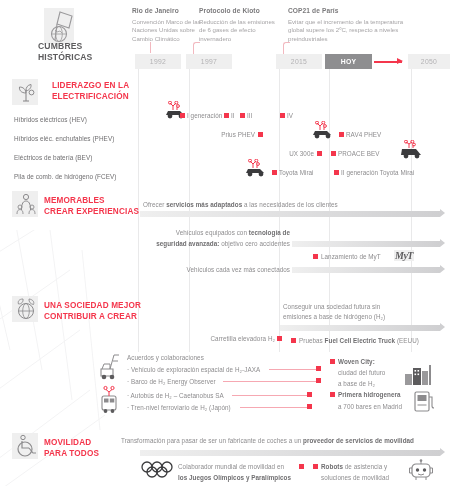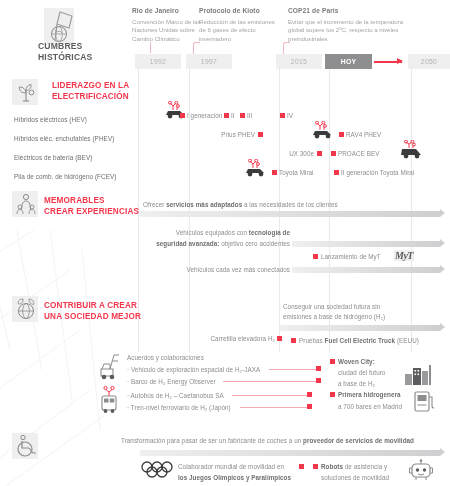--- a/index.html
+++ b/index.html
@@ -257,22 +257,22 @@
   <div class="sec-icon" style="left:12px;top:296px;">
     <svg width="24" height="24" viewBox="0 0 24 24">
       <circle cx="12" cy="14" r="7.5" fill="none" stroke="#8c8b8d" stroke-width="1"></circle>
       <ellipse cx="12" cy="14" rx="3.3" ry="7.5" fill="none" stroke="#8c8b8d" stroke-width=".8"></ellipse>
       <line x1="4.5" y1="14" x2="19.5" y2="14" stroke="#8c8b8d" stroke-width=".8"></line>
       <path d="M9 2 C5 2 3.5 4.5 4.5 7 C7.5 7 9.5 5 9 2Z" fill="none" stroke="#8c8b8d" stroke-width=".9"></path>
       <path d="M15 2 C19 2.5 20.5 5 19.5 7.5 C16.5 7 14.7 5 15 2Z" fill="none" stroke="#8c8b8d" stroke-width=".9"></path>
     </svg>
   </div>
   <div class="sec-title" style="left:44px;top:301px;">
+    <div>UNA SOCIEDAD MEJOR</div>
     <div>CONTRIBUIR A CREAR</div>
-    <div>UNA SOCIEDAD MEJOR</div>
   </div>
 
   <div class="lbl" style="left:283px;top:303px;">Conseguir una sociedad futura sin</div>
   <div class="lbl" style="left:283px;top:313px;">emisiones a base de hidrógeno (H₂)</div>
   <div class="gbar" style="left:280px;top:325px;width:160px;"></div>
 
   <div class="lbl r" style="left:180px;top:335px;width:95px;">Carretilla elevadora H₂</div>
   <div class="mk" style="left:277px;top:336px;"></div>
 
   <div class="mk" style="left:291px;top:338px;"></div>
@@ -342,20 +342,24 @@
   </svg>
 
   <div class="sec-icon" style="left:12px;top:433px;">
     <svg width="24" height="24" viewBox="0 0 24 24">
       <circle cx="9" cy="3.5" r="2.2" fill="none" stroke="#8c8b8d" stroke-width="1"></circle>
       <circle cx="11" cy="15" r="7" fill="none" stroke="#8c8b8d" stroke-width="1.2"></circle>
       <path d="M8 7 v7 h7" fill="none" stroke="#8c8b8d" stroke-width="1.2"></path>
       <path d="M15 14 l4 5 h3" fill="none" stroke="#8c8b8d" stroke-width="1.1"></path>
     </svg>
   </div>
+  <div class="sec-title" style="left:44px;top:438px;">
+    <div>MOVILIDAD</div>
+    <div>PARA TODOS</div>
+  </div>
 
   <div class="lbl" style="left:121px;top:437px;">
     <span>Transformación para pasar de ser un fabricante de coches a un </span><b>proveedor de servicios de movilidad</b>
   </div>
   <div class="gbar" style="left:140px;top:450px;width:300px;"></div>
 
   <svg class="pic" style="left:140px;top:461px;" width="34" height="18" viewBox="0 0 34 18">
     <g fill="none" stroke="#3b3b3d" stroke-width="1.3">
       <circle cx="7" cy="6" r="5"></circle>
         <circle cx="17" cy="6" r="5"></circle>

